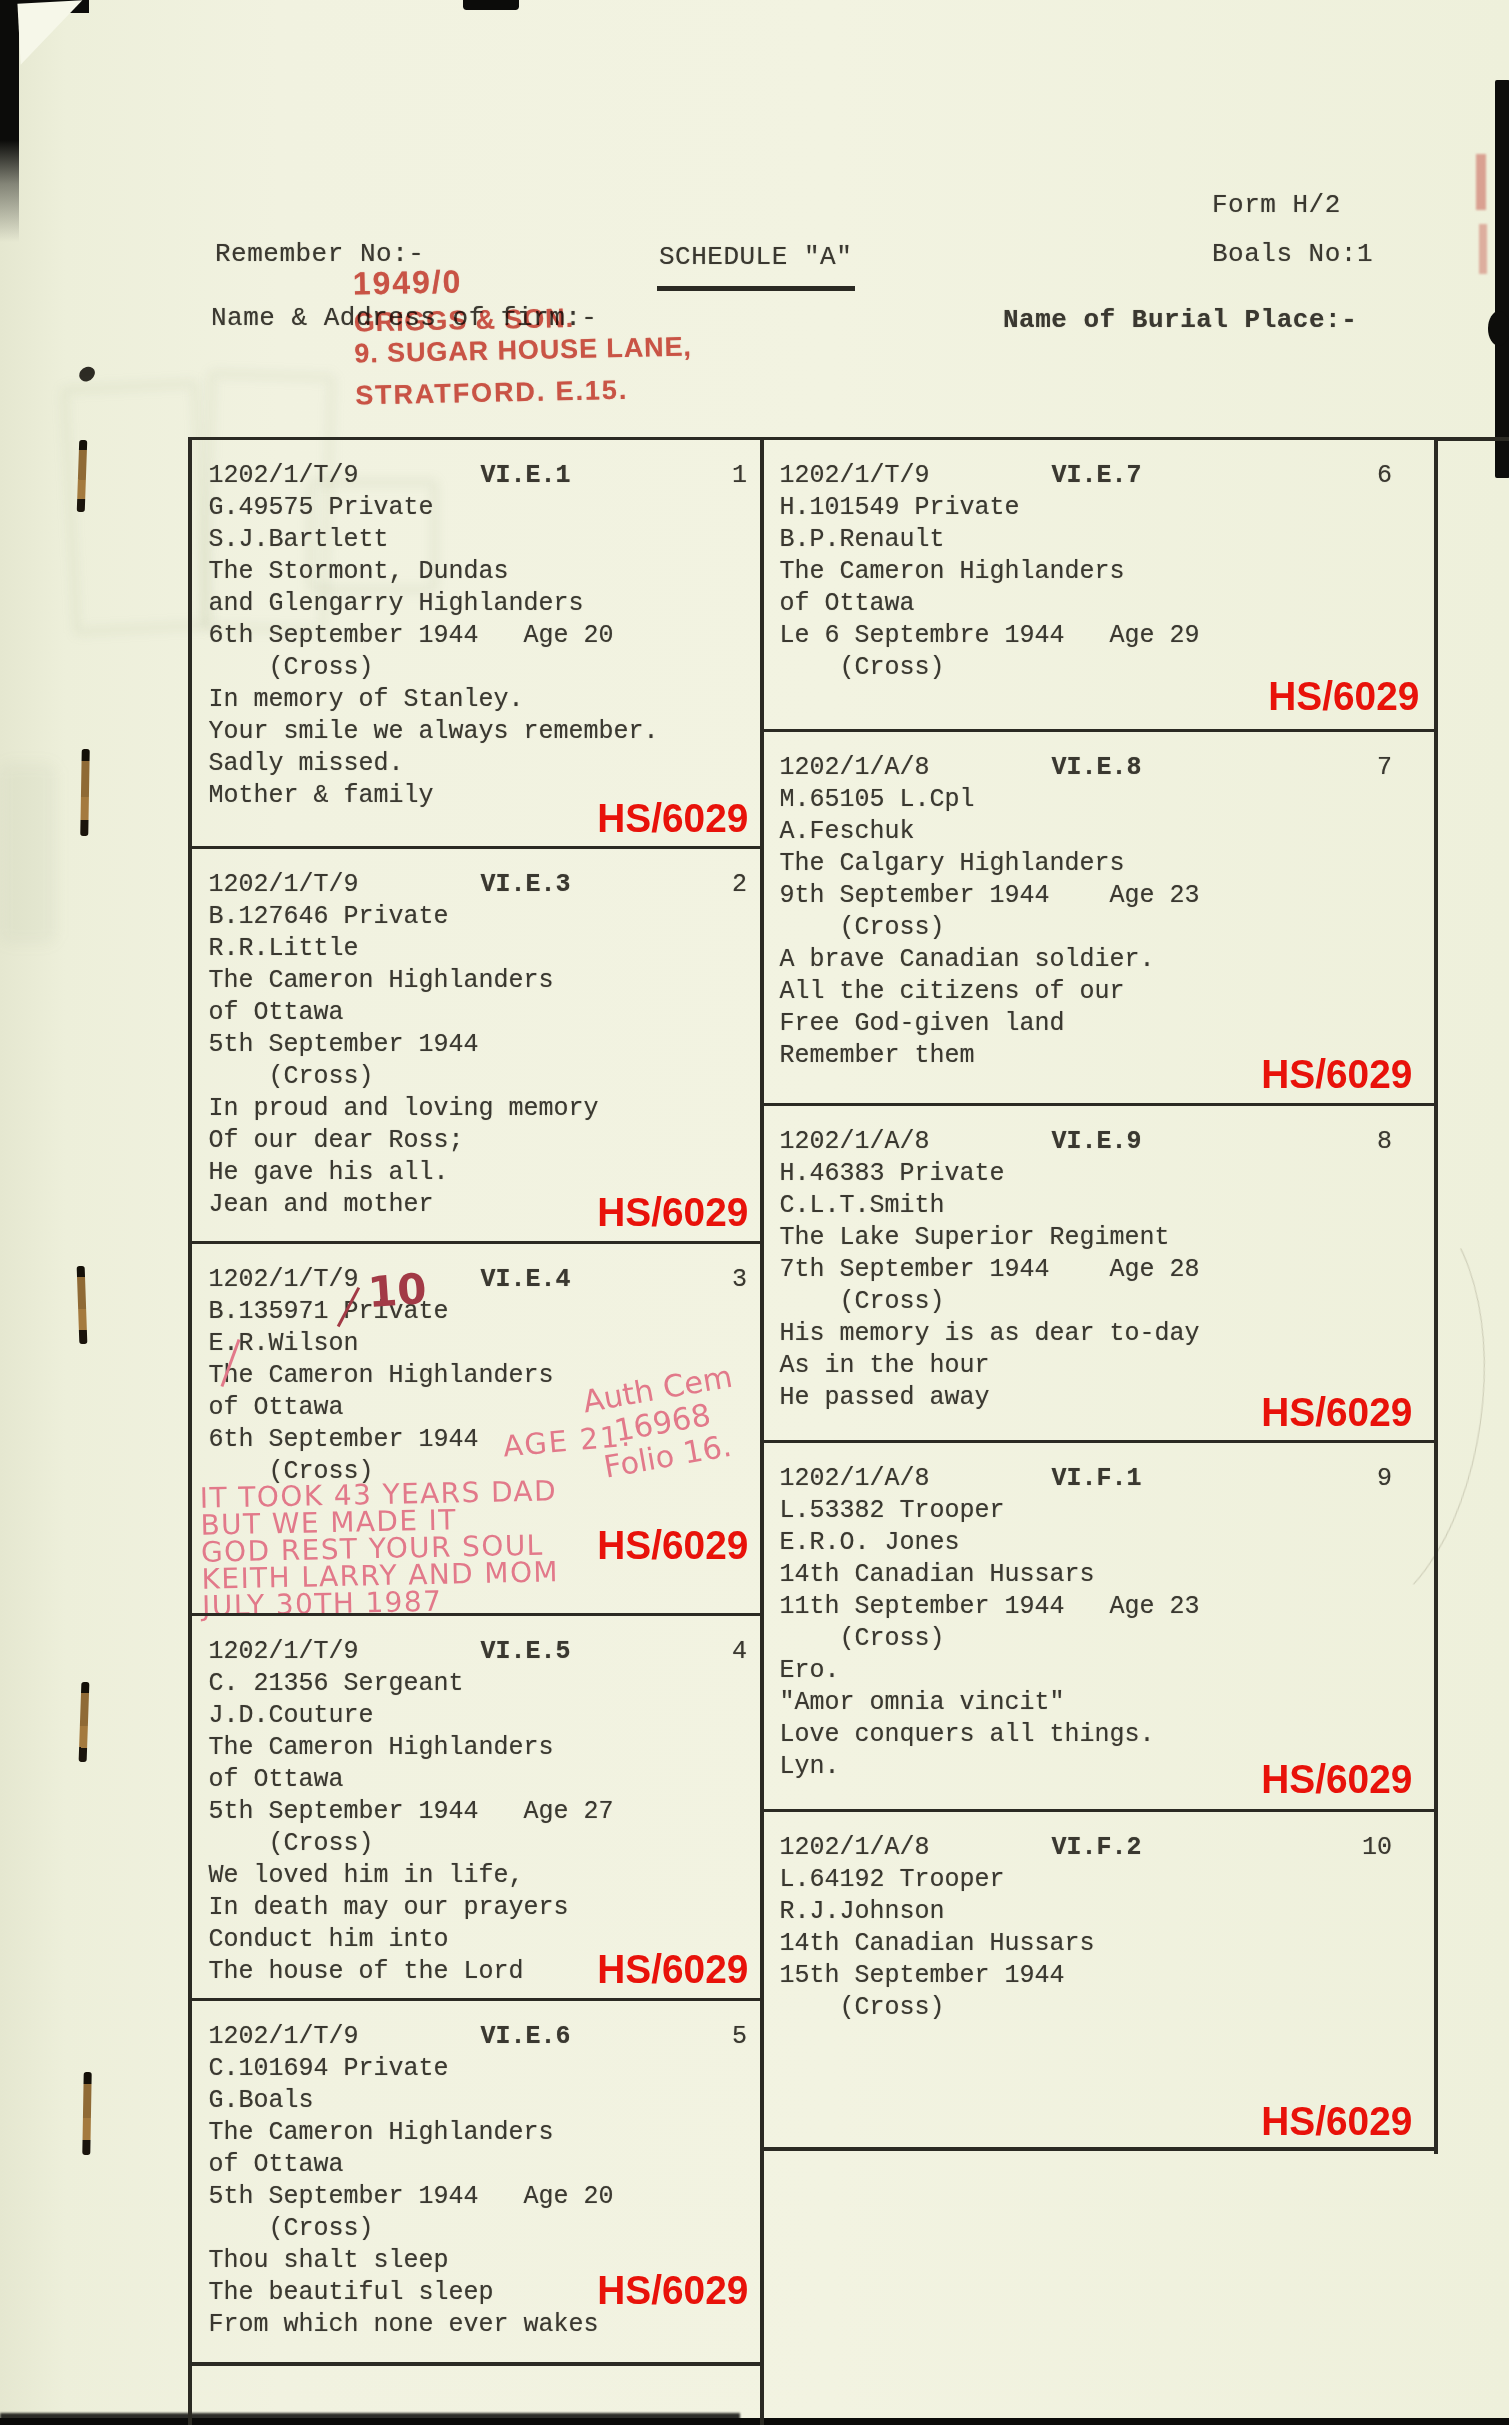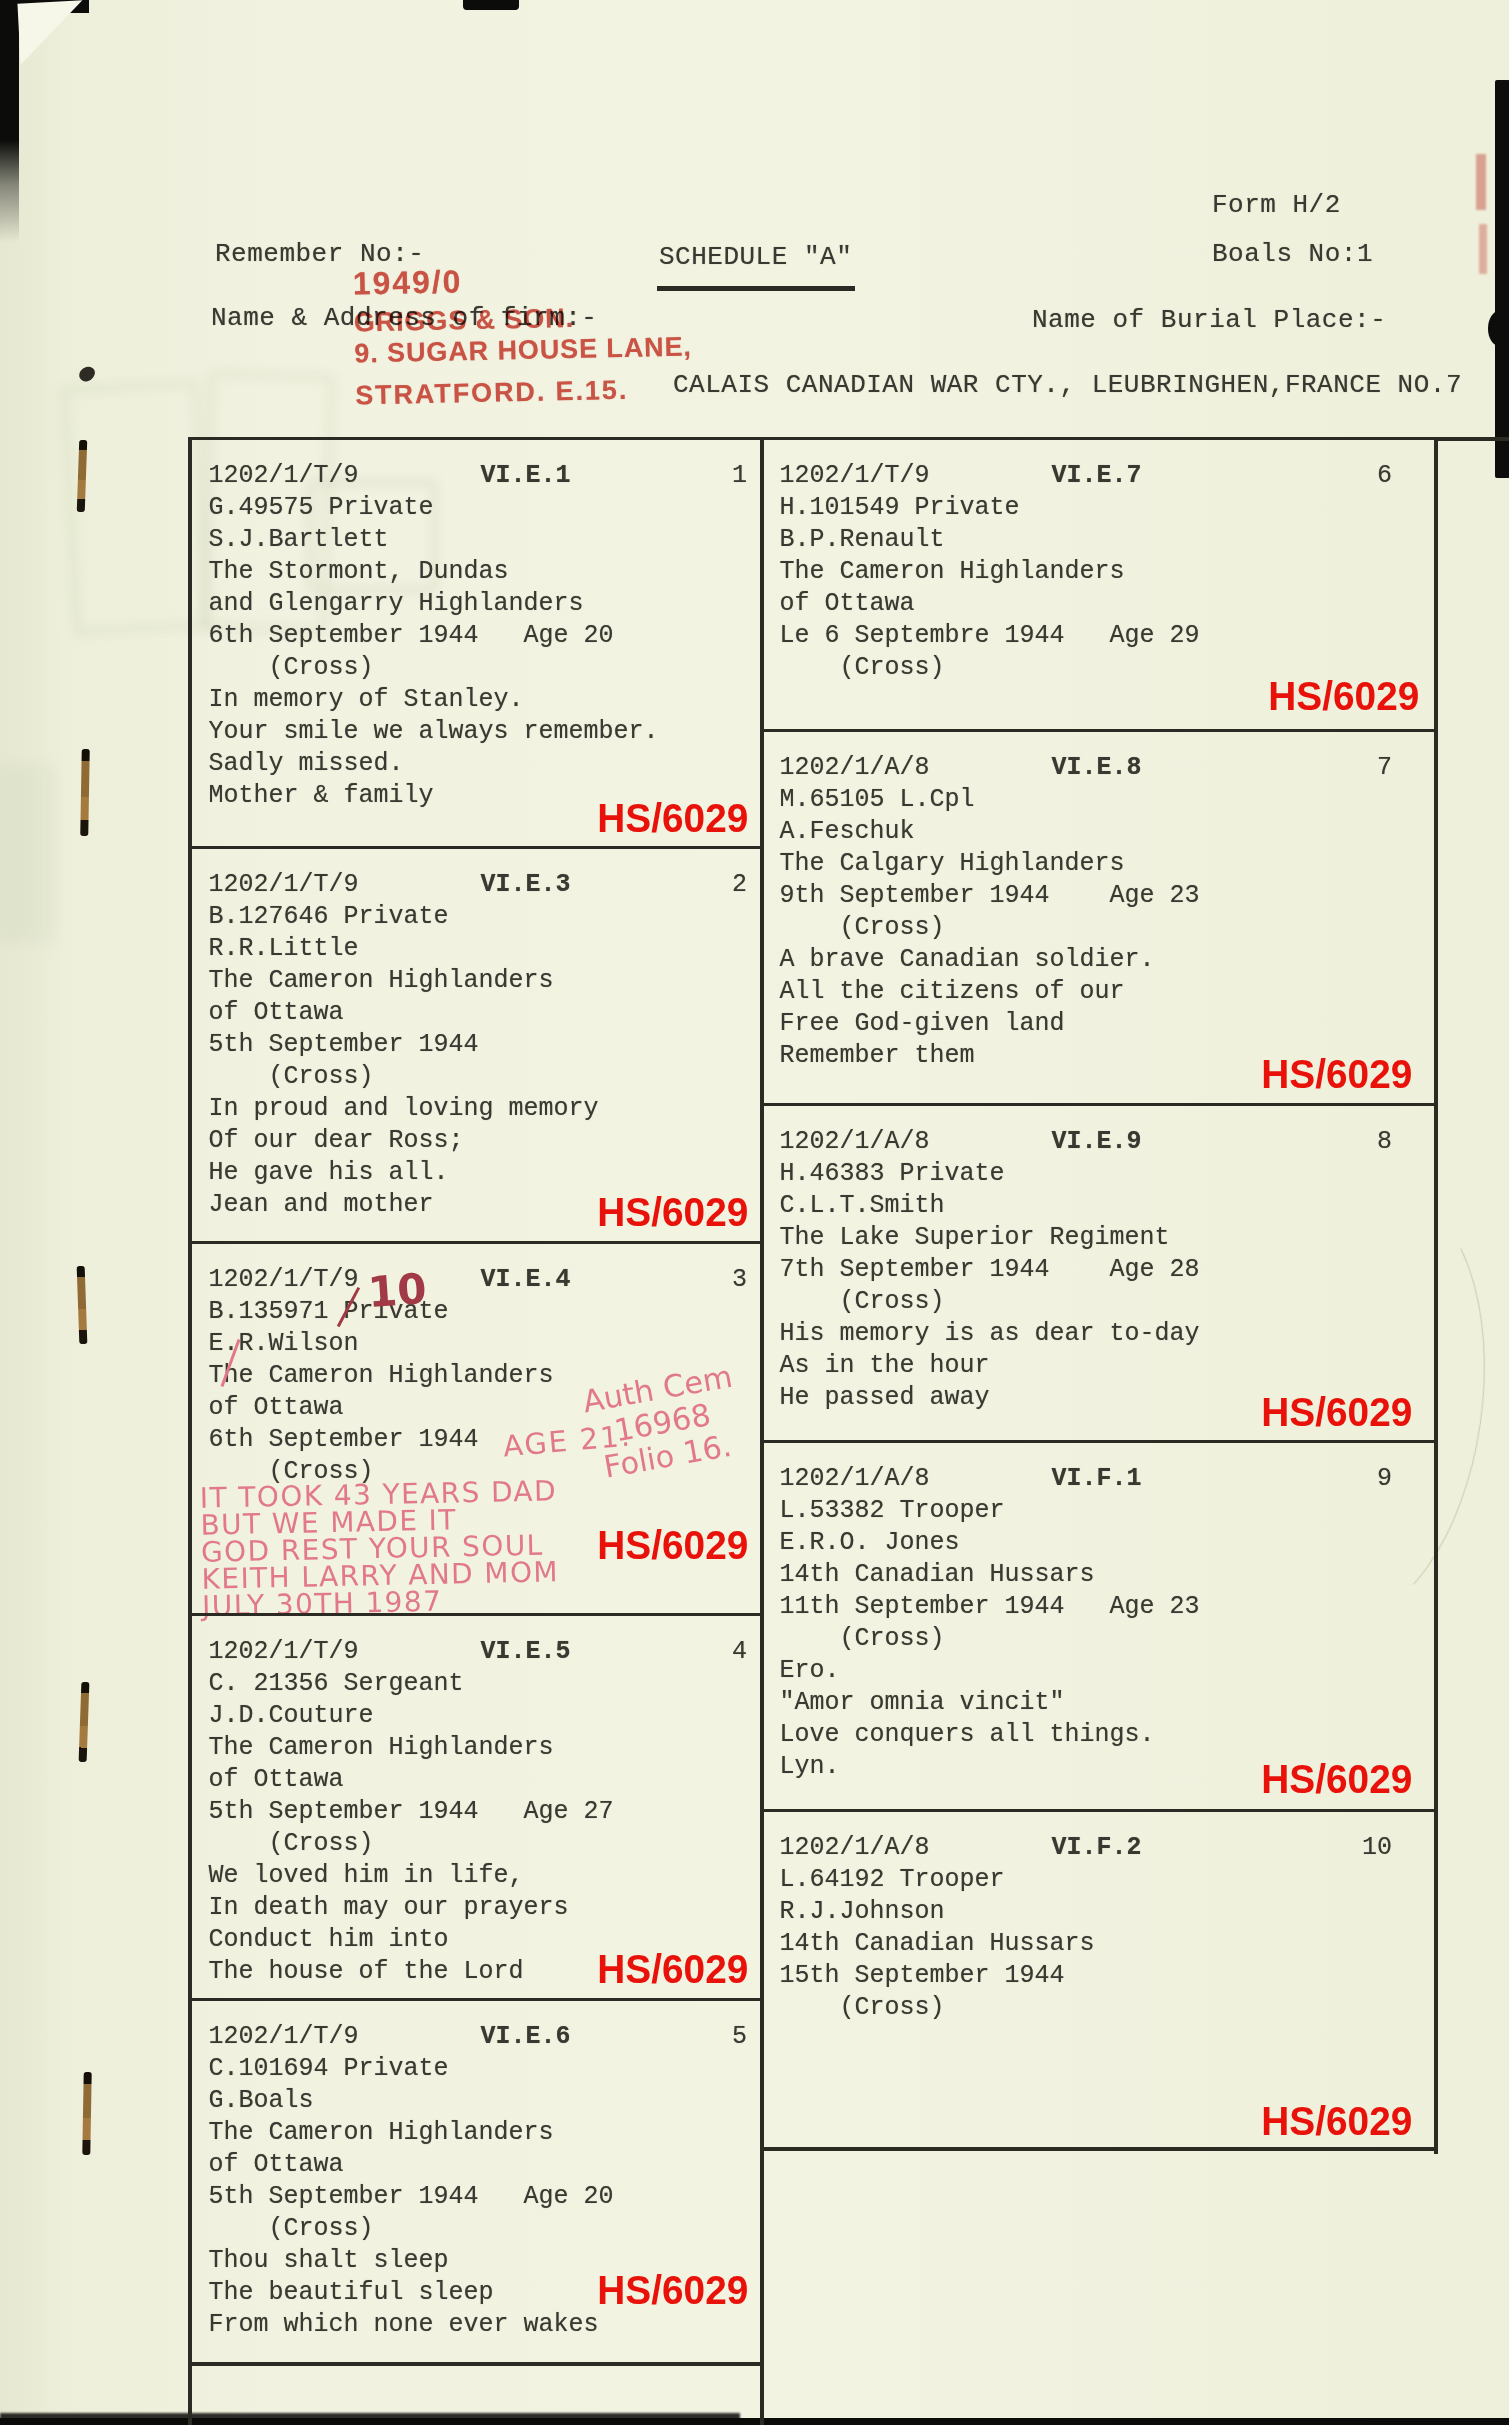--- a/index.html
+++ b/index.html
@@ -121,22 +121,21 @@
   <div class="ghost" id="ghost3"></div>
   <div class="ghost" id="ghost4"></div>
   <div class="artifact" id="scratch"></div>
 
   <div class="t" style="left:1212px;top:190px;">Form H/2</div>
   <div class="t" style="left:215px;top:239px;">Remember No:-</div>
   <div class="t" style="left:659px;top:242px;">SCHEDULE "A"</div>
   <div id="schedule-underline"></div>
   <div class="t" style="left:1212px;top:239px;">Boals No:1</div>
   <div class="t" style="left:211px;top:303px;">Name &amp; Address of firm:-</div>
-  <div class="t" style="left:1032px;top:305px;">Name of Burial Place:-</div>
-  <div class="t" style="left:673px;top:370px;">CALAIS CANADIAN WAR CTY., LEUBRINGHEN,FRANCE NO.7</div>
+  <div class="t" style="left:1003px;top:305px;font-weight:bold;">Name of Burial Place:-</div>
 
   <div class="firm-stamp">
     <div class="fs1">1949/0</div>
     <div class="fs2">GRIGGS &amp; SON.</div>
     <div class="fs3">9. SUGAR HOUSE LANE,</div>
     <div class="fs4">STRATFORD. E.15.</div>
   </div>
 
   <div class="vline" id="vl-left"></div>
   <div class="vline" id="vl-mid"></div>

